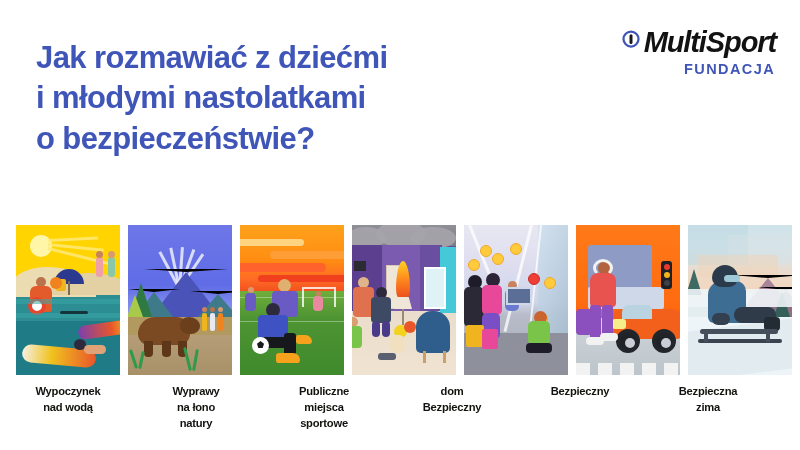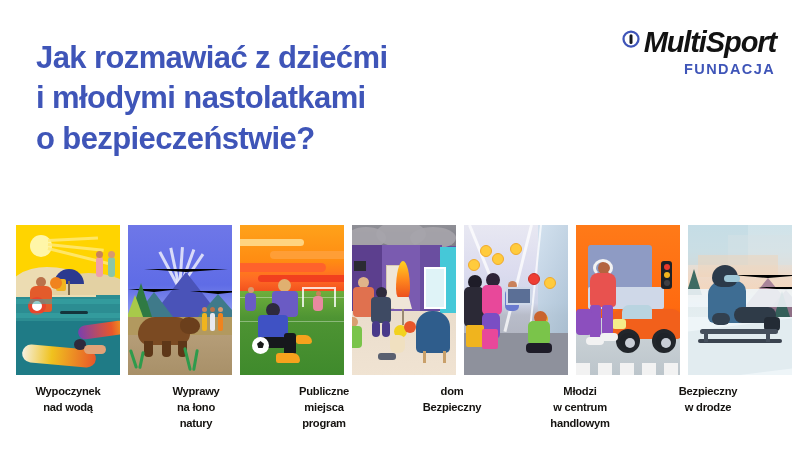--- a/index.html
+++ b/index.html
@@ -395,33 +395,28 @@
       <span>nad wodą</span>
     </div>
     <div class="cap">
       <span>Wyprawy</span>
       <span>na łono</span>
       <span>natury</span>
     </div>
     <div class="cap">
       <span>Publiczne</span>
       <span>miejsca</span>
-      <span>program</span>
+      <span>sportowe</span>
     </div>
     <div class="cap">
       <span>dom</span>
       <span>Bezpieczny</span>
     </div>
     <div class="cap">
-      <span>Młodzi</span>
-      <span>w centrum</span>
-      <span>handlowym</span>
-    </div>
-    <div class="cap">
       <span>Bezpieczny</span>
-      <span>w drodze</span>
-    </div>
-    <div class="cap">
+    </div>
+    <div class="cap">
+      <span>Bezpieczna</span>
       <span>zima</span>
     </div>
   </div>
 
 </div>
 
 </body></html>

